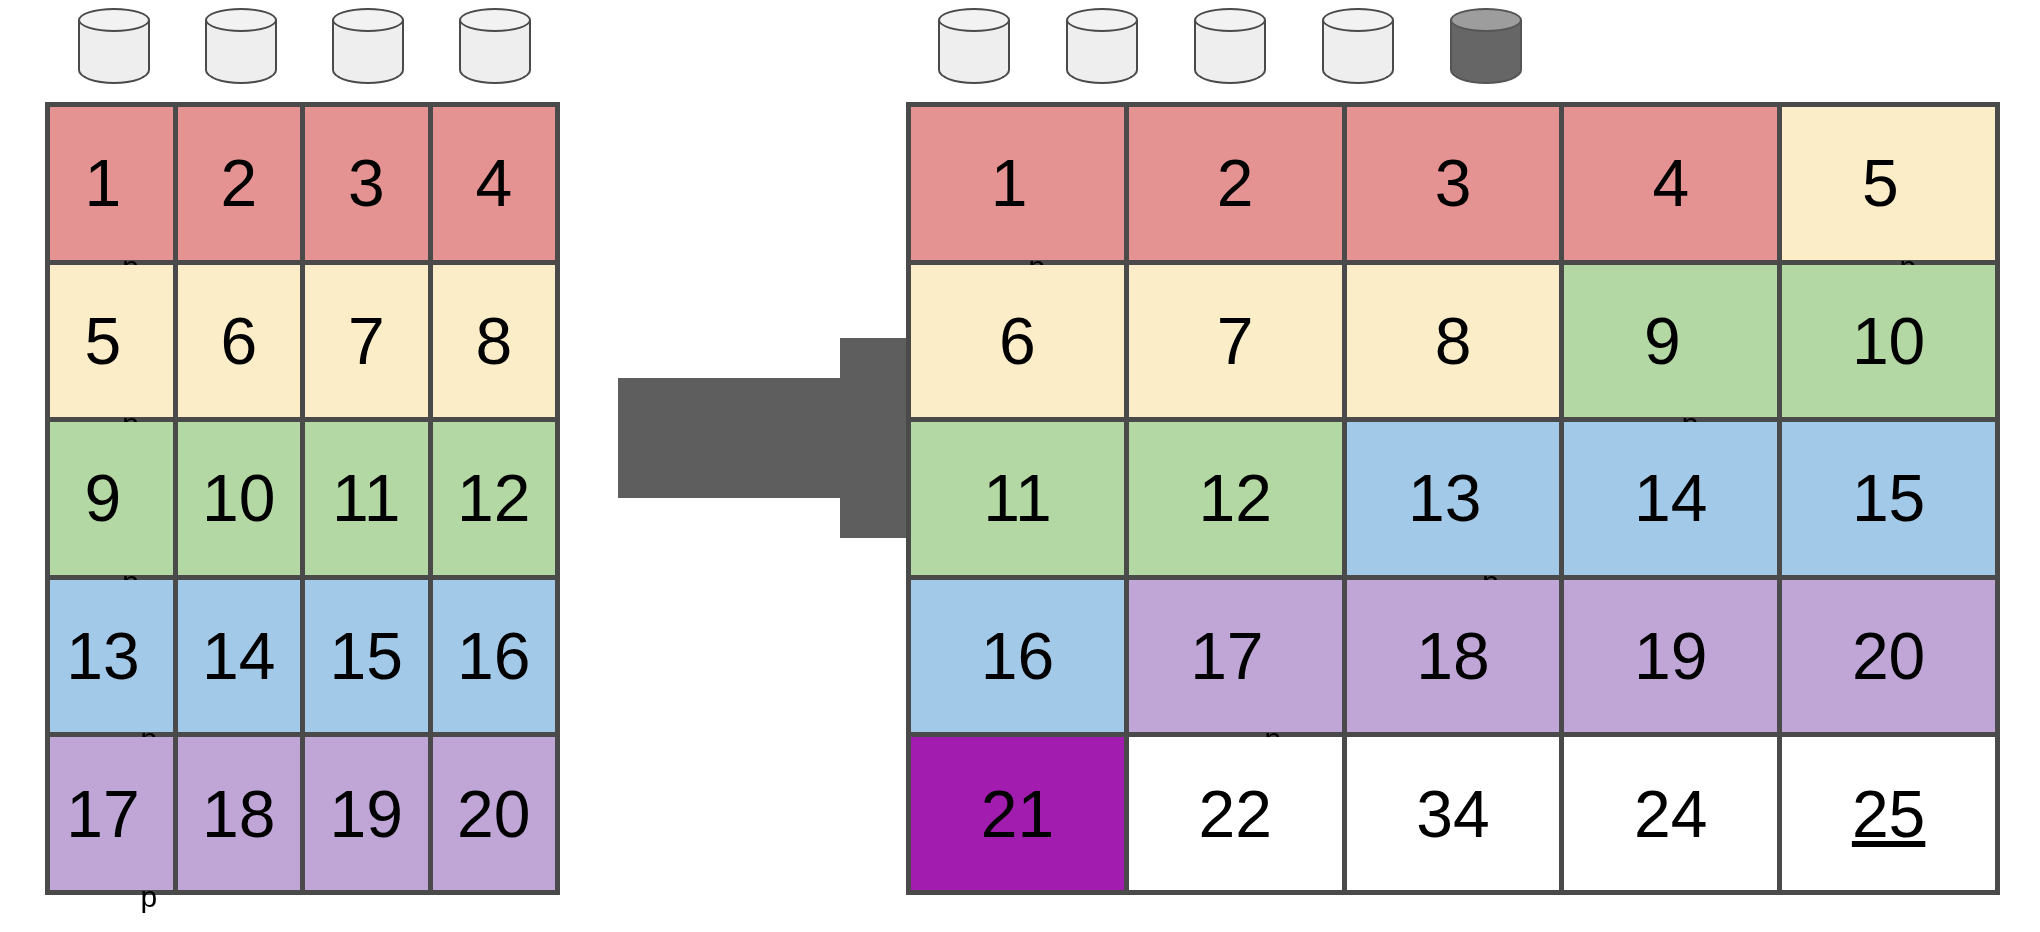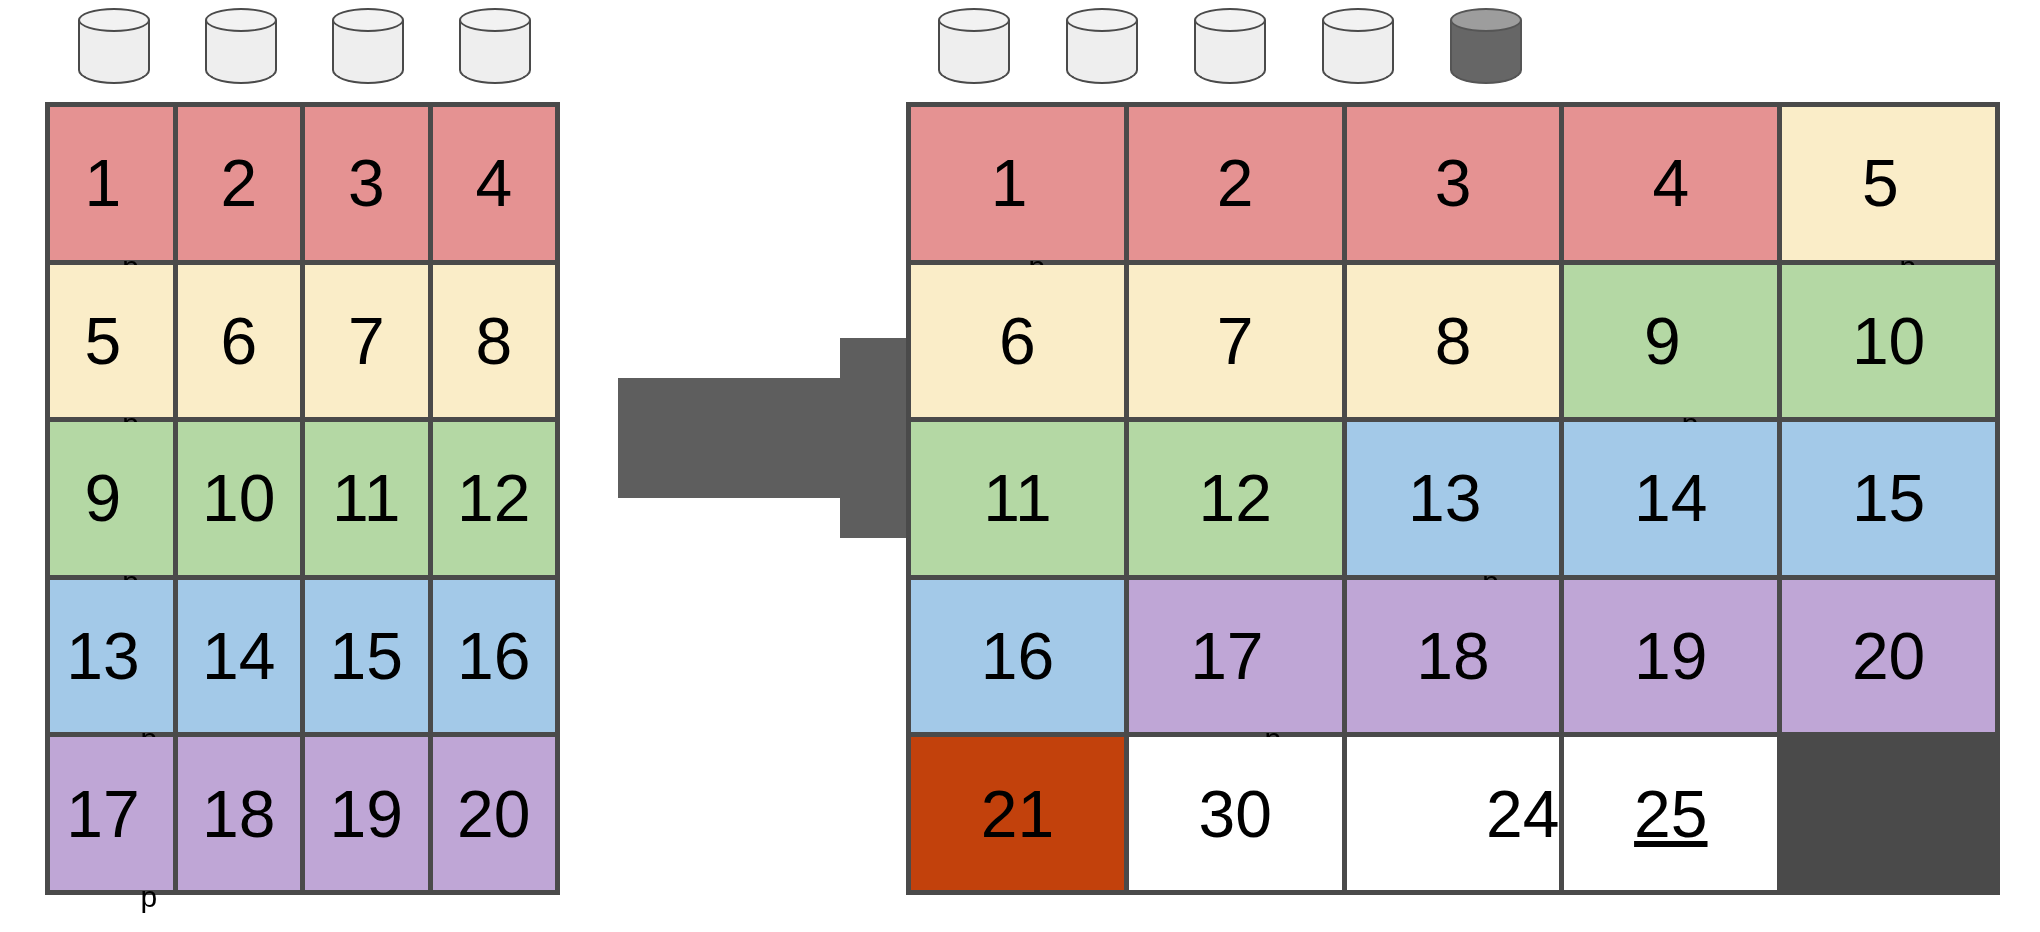--- a/index.html
+++ b/index.html
@@ -279,27 +279,30 @@
       </div>
       <div class="cell" style="background: rgb(191, 166, 214);">
         <span class="num">18</span>
       </div>
       <div class="cell" style="background: rgb(191, 166, 214);">
         <span class="num">19</span>
       </div>
       <div class="cell" style="background: rgb(191, 166, 214);">
         <span class="num">20</span>
       </div>
-      <div class="cell" style="background: #c2410c; text-align: center;">
+      <div class="cell" style="background: #a21caf; text-align: center;">
         <span class="num">21</span>
       </div>
       <div class="cell" style="background: rgb(255, 255, 255);">
-        <span class="num">30</span>
-      </div>
-      <div class="cell" style="background: rgb(255, 255, 255); justify-content: flex-end;">
+        <span class="num">22</span>
+      </div>
+      <div class="cell" style="background: rgb(255, 255, 255);">
+        <span class="num">34</span>
+      </div>
+      <div class="cell" style="background: rgb(255, 255, 255);">
         <span class="num">24</span>
       </div>
       <div class="cell" style="background: rgb(255, 255, 255); text-decoration: underline;">
         <span class="num">25</span>
       </div>
     </div>
 
 </div>
 
 </body></html>

